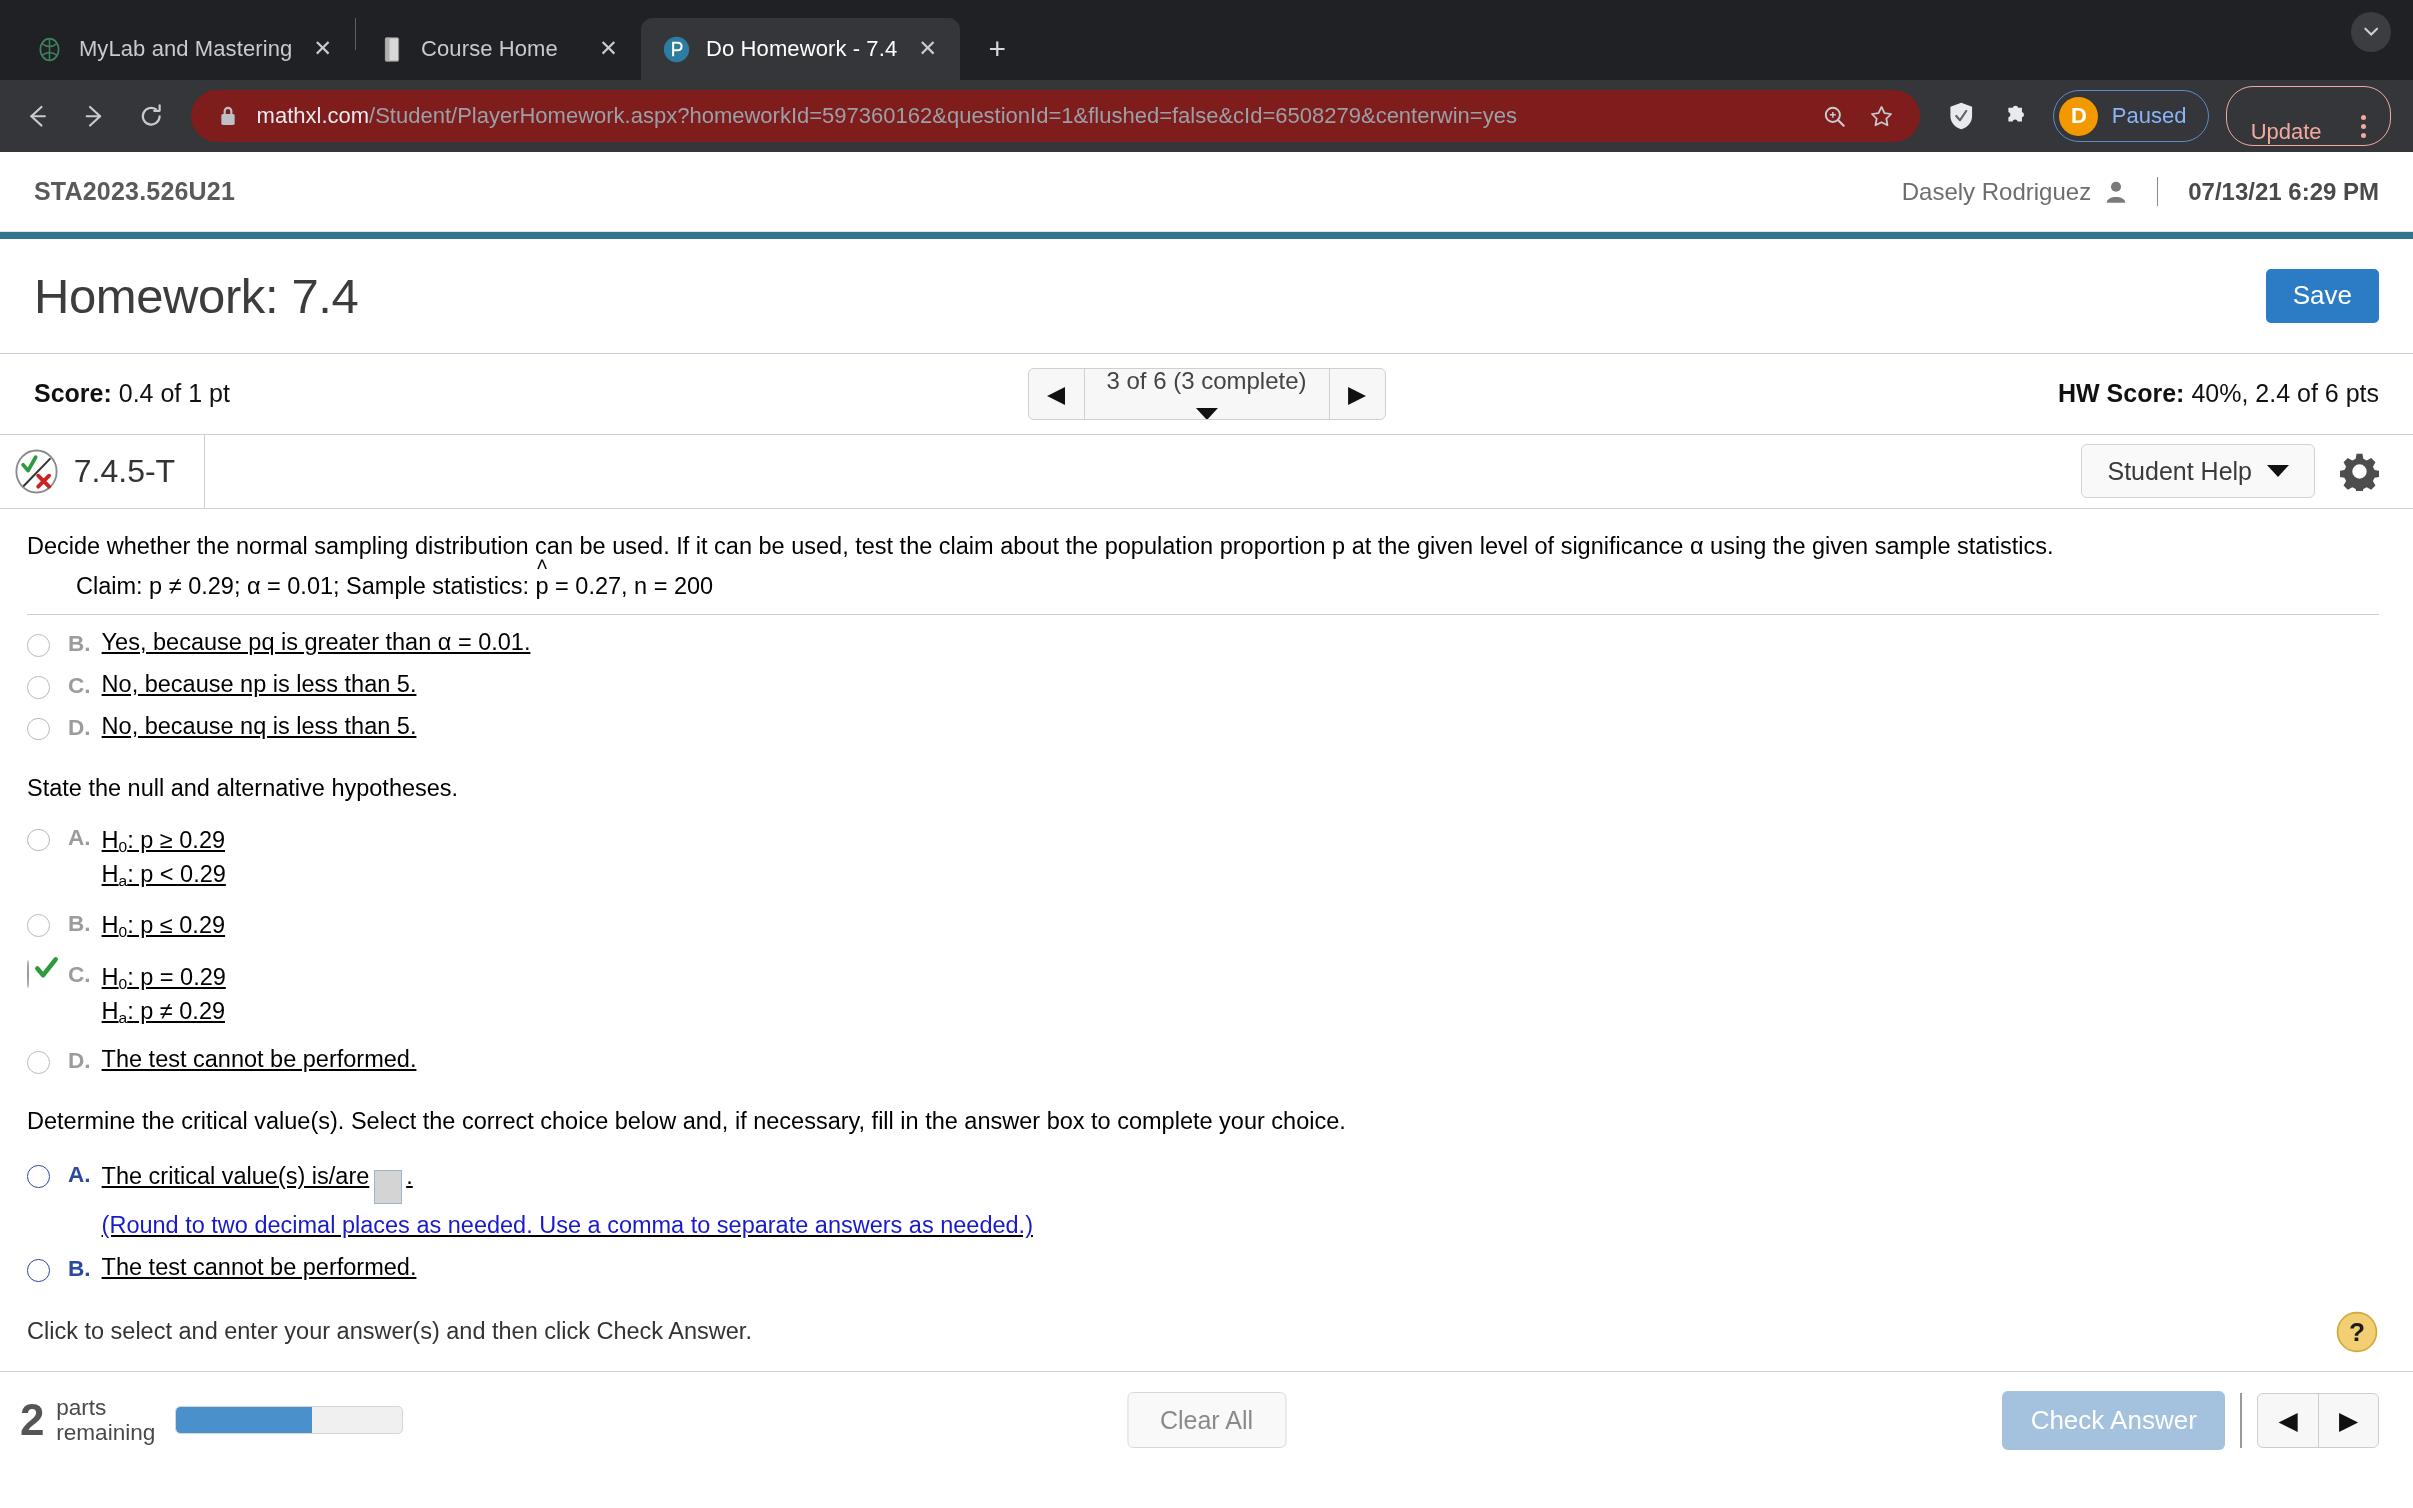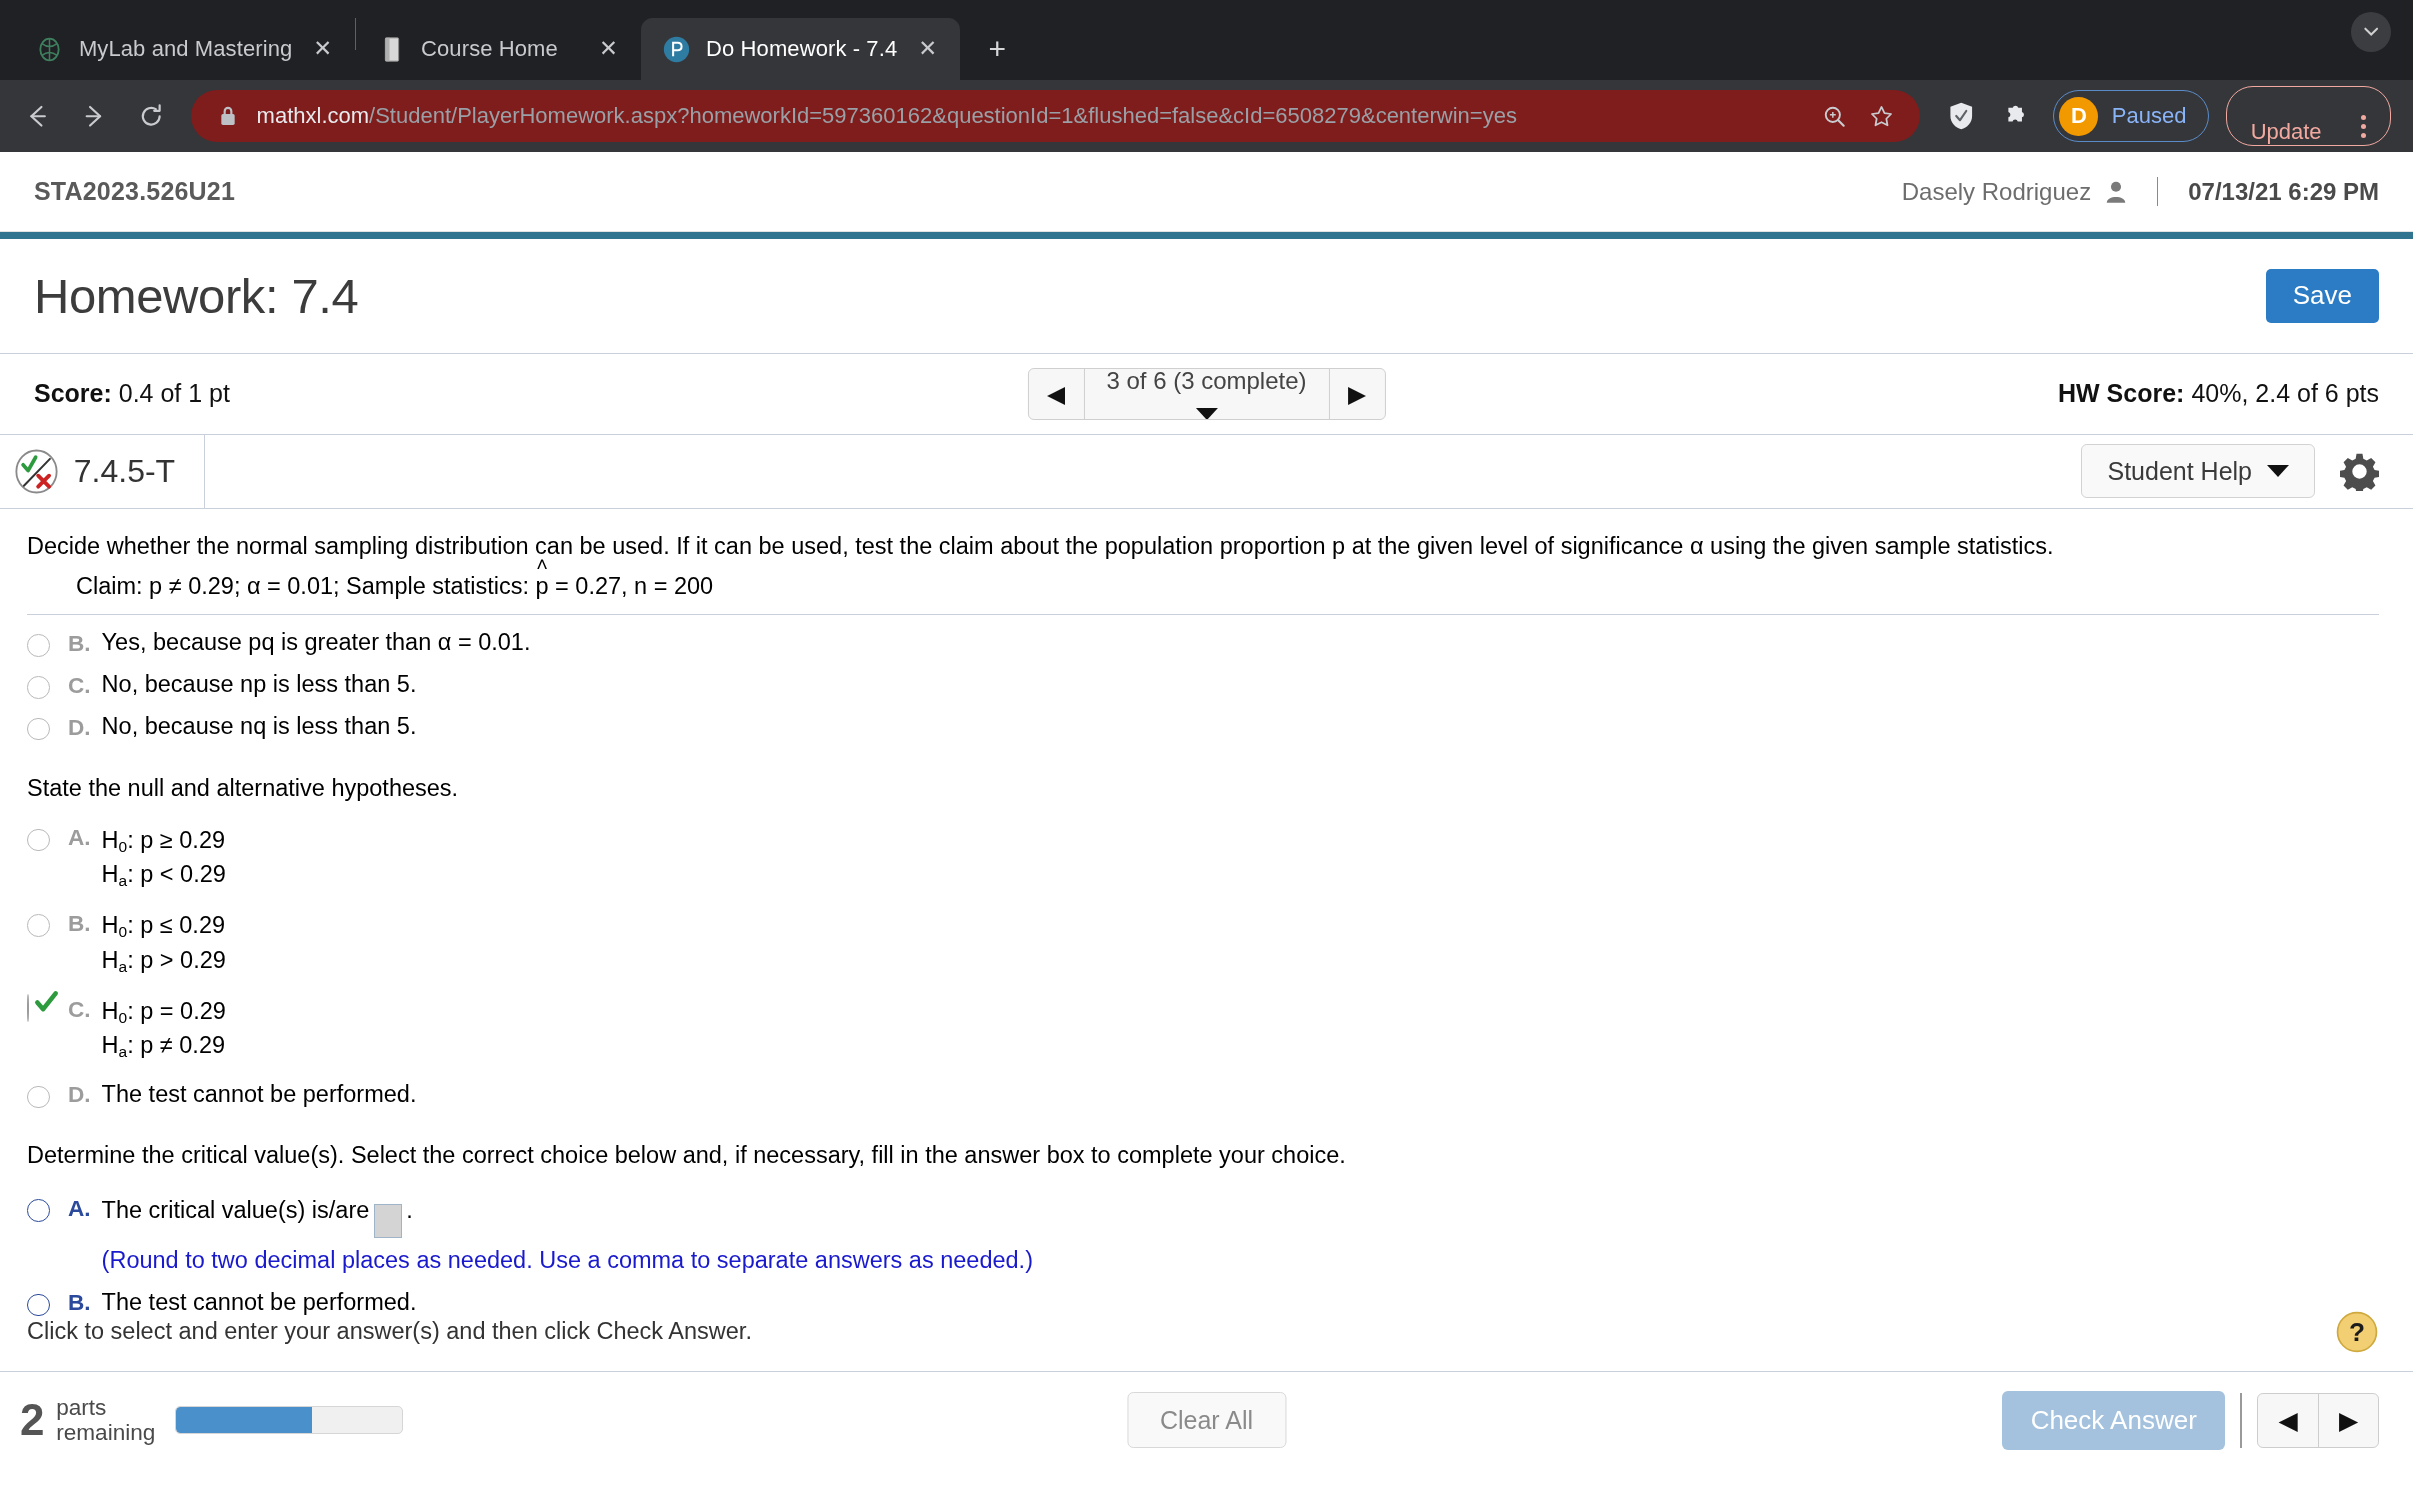--- a/index.html
+++ b/index.html
@@ -342,21 +342,21 @@
     width: 52px;
     flex: 0 0 52px;
     text-align: left;
     padding-left: 18.4px;
     color: #9c9c9c;
     font-weight: bold;
     font-size: 22.6px;
     margin-top: 1.7px;
   }
   .opt-letter.blue { color: #2b4a9b; }
-  .opt-body { flex: 1; }
+  .opt-body { flex: 1; text-decoration: underline; }
   .opt-line { line-height: 1.42; }
   sub { font-size: .66em; vertical-align: -0.28em; }
 
   .radio-wrap { position: relative; width: 22.6px; flex: 0 0 22.6px; }
   .green-check {
     position: absolute;
     left: 6.7px; top: -5px;
     width: 25px; height: 25px;
   }
 
@@ -687,21 +687,20 @@
         <div class="opt-line"><span>H</span><sub>0</sub><span>: p ≥ 0.29</span></div>
         <div class="opt-line"><span>H</span><sub>a</sub><span>: p &lt; 0.29</span></div>
       </span>
     </div>
 
     <div class="opt" style="margin-top:17px">
       <span class="radio"></span>
       <span class="opt-letter">B.</span>
       <span class="opt-body">
         <div class="opt-line"><span>H</span><sub>0</sub><span>: p ≤ 0.29</span></div>
-        <div class="opt-line"><span>H</span><sub>a</sub><span>: p &gt; 0.29</span></div>
       </span>
     </div>
 
     <div class="opt" style="margin-top:17px">
       <span class="radio-wrap">
         <span class="radio chosen"></span>
         <span class="green-check">
           <svg width="25" height="25" viewBox="0 0 30 30">
               <path d="M4 15 L11 23 L26 4" fill="none" stroke="#2d9a3e" stroke-width="5.5" stroke-linecap="round" stroke-linejoin="round"></path>
             </svg>

